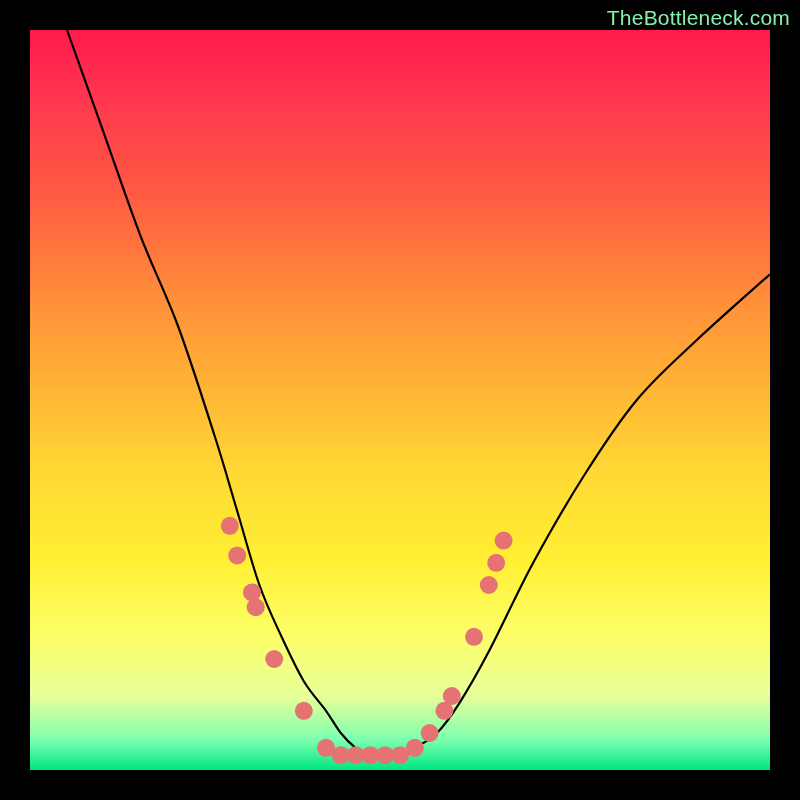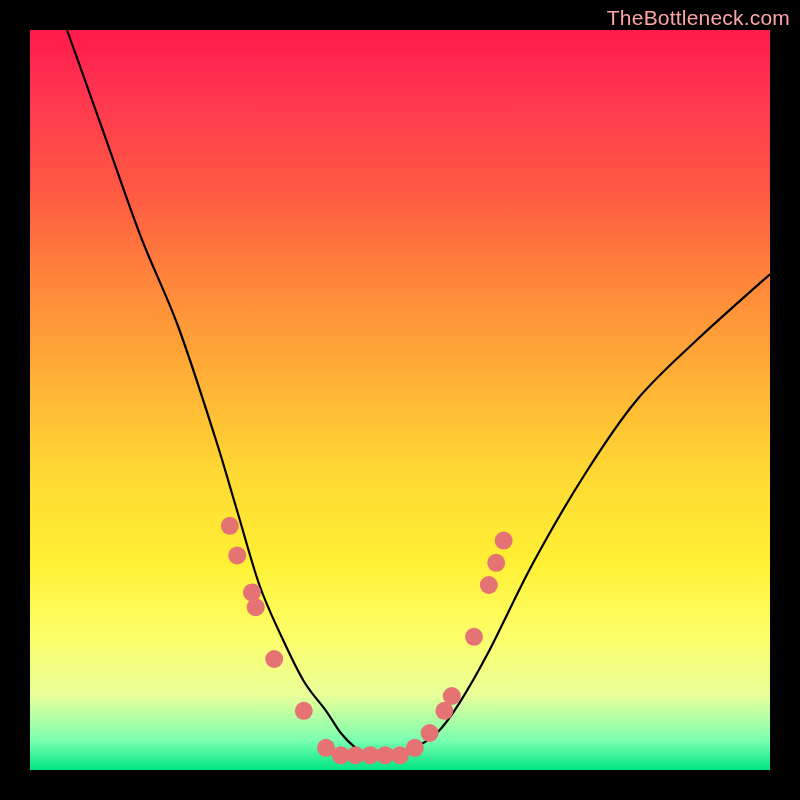--- a/index.html
+++ b/index.html
@@ -33,21 +33,21 @@
       #fdff6a 82%,
       #e8ff99 90%,
       #7affb0 96%,
       #00e582 100%
     );
   }
   .watermark {
     position: absolute;
     top: 6px;
     right: 10px;
-    color: #fca5a5;
+    color: #86efac;
     font-size: 21px;
     font-weight: 500;
     letter-spacing: 0.2px;
   }
   svg.curve {
     position: absolute;
     left: 0;
     top: 0;
     width: 740px;
     height: 740px;

